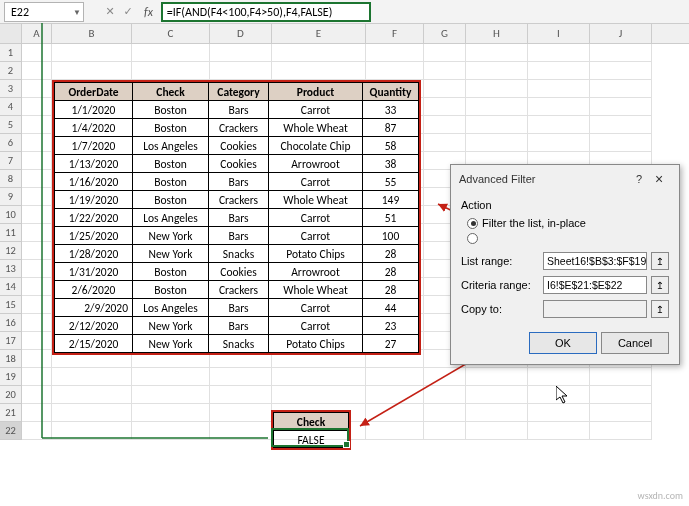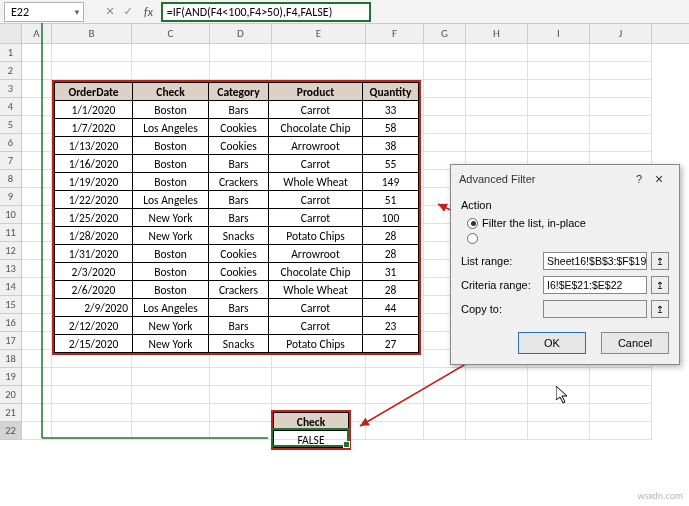--- a/index.html
+++ b/index.html
@@ -211,21 +211,21 @@
     display: flex; align-items: center; overflow: hidden;
   }
   .field-input.disabled { background: #f0f0f0; color: #999; }
   .range-btn {
     width: 18px; height: 18px; border: 1px solid #888;
     background: #eee; display: flex; align-items: center;
     justify-content: center; font-size: 10px;
   }
   .chk-row { display: flex; align-items: center; gap: 5px; margin-top: 12px; padding-left: 2px; }
   .chk-box { width: 12px; height: 12px; border: 1px solid #666; background: #fff; }
-  .dlg-buttons { display: flex; justify-content: flex-end; gap: 15px; margin-top: 14px; }
+  .dlg-buttons { display: flex; justify-content: flex-end; gap: 4px; margin-top: 14px; }
   .dlg-btn {
     width: 68px; height: 22px; border: 1px solid #888;
     background: #e7e7e7; text-align: center; line-height: 20px;
     font-size: 11px;
   }
   .dlg-btn.primary { border: 1px solid #2a6bbf; }
   .cursor { position: absolute; z-index: 50; pointer-events: none; }
   .arrow-line {
     position: absolute; z-index: 3; pointer-events: none;
     overflow: visible;
@@ -579,20 +579,27 @@
       </thead>
     <tbody id="dt-body">
         <tr>
           <td style="width: 78px; margin-top: 8px;">1/1/2020</td>
           <td style="width: 76px;">Boston</td>
           <td style="width: 60px;">Bars</td>
           <td style="width: 94px;">Carrot</td>
           <td style="width: 56px;">33</td>
         </tr>
         <tr>
+          <td style="width: 78px;">1/4/2020</td>
+          <td style="width: 76px;">Boston</td>
+          <td style="width: 60px;">Crackers</td>
+          <td style="width: 94px;">Whole Wheat</td>
+          <td style="width: 56px;">87</td>
+        </tr>
+        <tr>
           <td style="width: 78px;">1/7/2020</td>
           <td style="width: 76px;">Los Angeles</td>
           <td style="width: 60px;">Cookies</td>
           <td style="width: 94px;">Chocolate Chip</td>
           <td style="width: 56px;">58</td>
         </tr>
         <tr>
           <td style="width: 78px;">1/13/2020</td>
           <td style="width: 76px;">Boston</td>
           <td style="width: 60px;">Cookies</td>
@@ -633,27 +640,20 @@
           <td style="width: 60px;">Snacks</td>
           <td style="width: 94px;">Potato Chips</td>
           <td style="width: 56px;">28</td>
         </tr>
         <tr>
           <td style="width: 78px;">1/31/2020</td>
           <td style="width: 76px;">Boston</td>
           <td style="width: 60px;">Cookies</td>
           <td style="width: 94px;">Arrowroot</td>
           <td style="width: 56px;">28</td>
-        </tr>
-        <tr>
-          <td style="width: 78px;">2/3/2020</td>
-          <td style="width: 76px;">Boston</td>
-          <td style="width: 60px;">Cookies</td>
-          <td style="width: 94px;">Chocolate Chip</td>
-          <td style="width: 56px;">31</td>
         </tr>
         <tr>
           <td style="width: 78px;">2/6/2020</td>
           <td style="width: 76px;">Boston</td>
           <td style="width: 60px;">Crackers</td>
           <td style="width: 94px;">Whole Wheat</td>
           <td style="width: 56px;">28</td>
         </tr>
         <tr>
           <td style="width: 78px; text-align: right;">2/9/2020</td>

